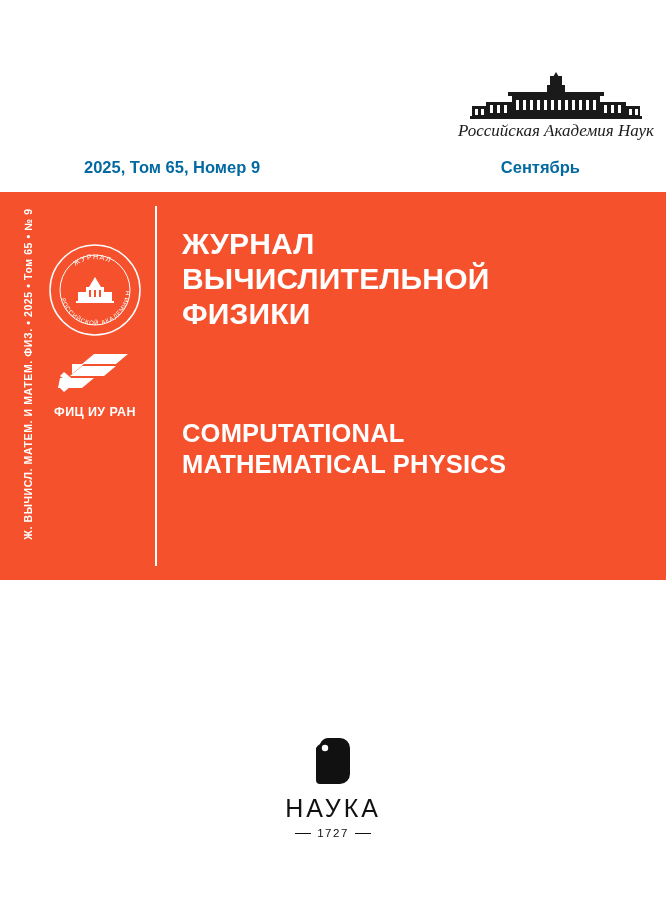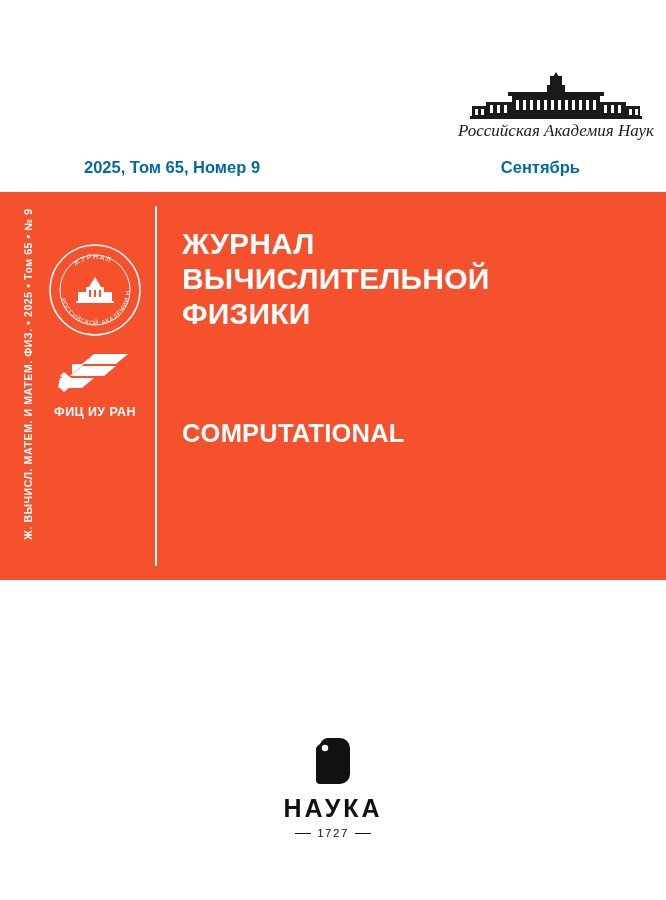--- a/index.html
+++ b/index.html
@@ -163,21 +163,21 @@
     text-align: center;
   }
   .publisher .mark {
     width: 34px;
     height: 46px;
     margin: 0 auto;
   }
   .publisher .name {
     margin-top: 10px;
     font-size: 25px;
-    font-weight: bold;
+    font-weight: normal;
     letter-spacing: 3px;
     color: #111;
   }
   .publisher .year-wrap {
     margin-top: 3px;
     font-size: 11.5px;
     letter-spacing: 1.5px;
     color: #111;
     display: inline-block;
     position: relative;
@@ -300,20 +300,21 @@
   <div class="frc-label">ФИЦ ИУ РАН</div>
 
   <div class="title-ru">
     <div>ЖУРНАЛ</div>
     <div>ВЫЧИСЛИТЕЛЬНОЙ</div>
     <div>ФИЗИКИ</div>
   </div>
 
   <div class="title-en">
     <div>COMPUTATIONAL</div>
+    <div>MATHEMATICAL PHYSICS</div>
   </div>
 
   <div class="publisher">
     <div class="mark">
       <svg width="34" height="46" viewBox="0 0 34 46">
         <path d="M4,6 A10,10 0 0 1 14,0 L24,0 A10,10 0 0 1 34,10 L34,36 A10,10 0 0 1 24,46 L4,46 A4,4 0 0 1 0,42 L0,10 A10,10 0 0 1 4,6 Z" fill="#111111"></path>
         <circle cx="9" cy="10" r="3.2" fill="#ffffff"></circle>
       </svg>
     </div>
     <div class="name">НАУКА</div>

